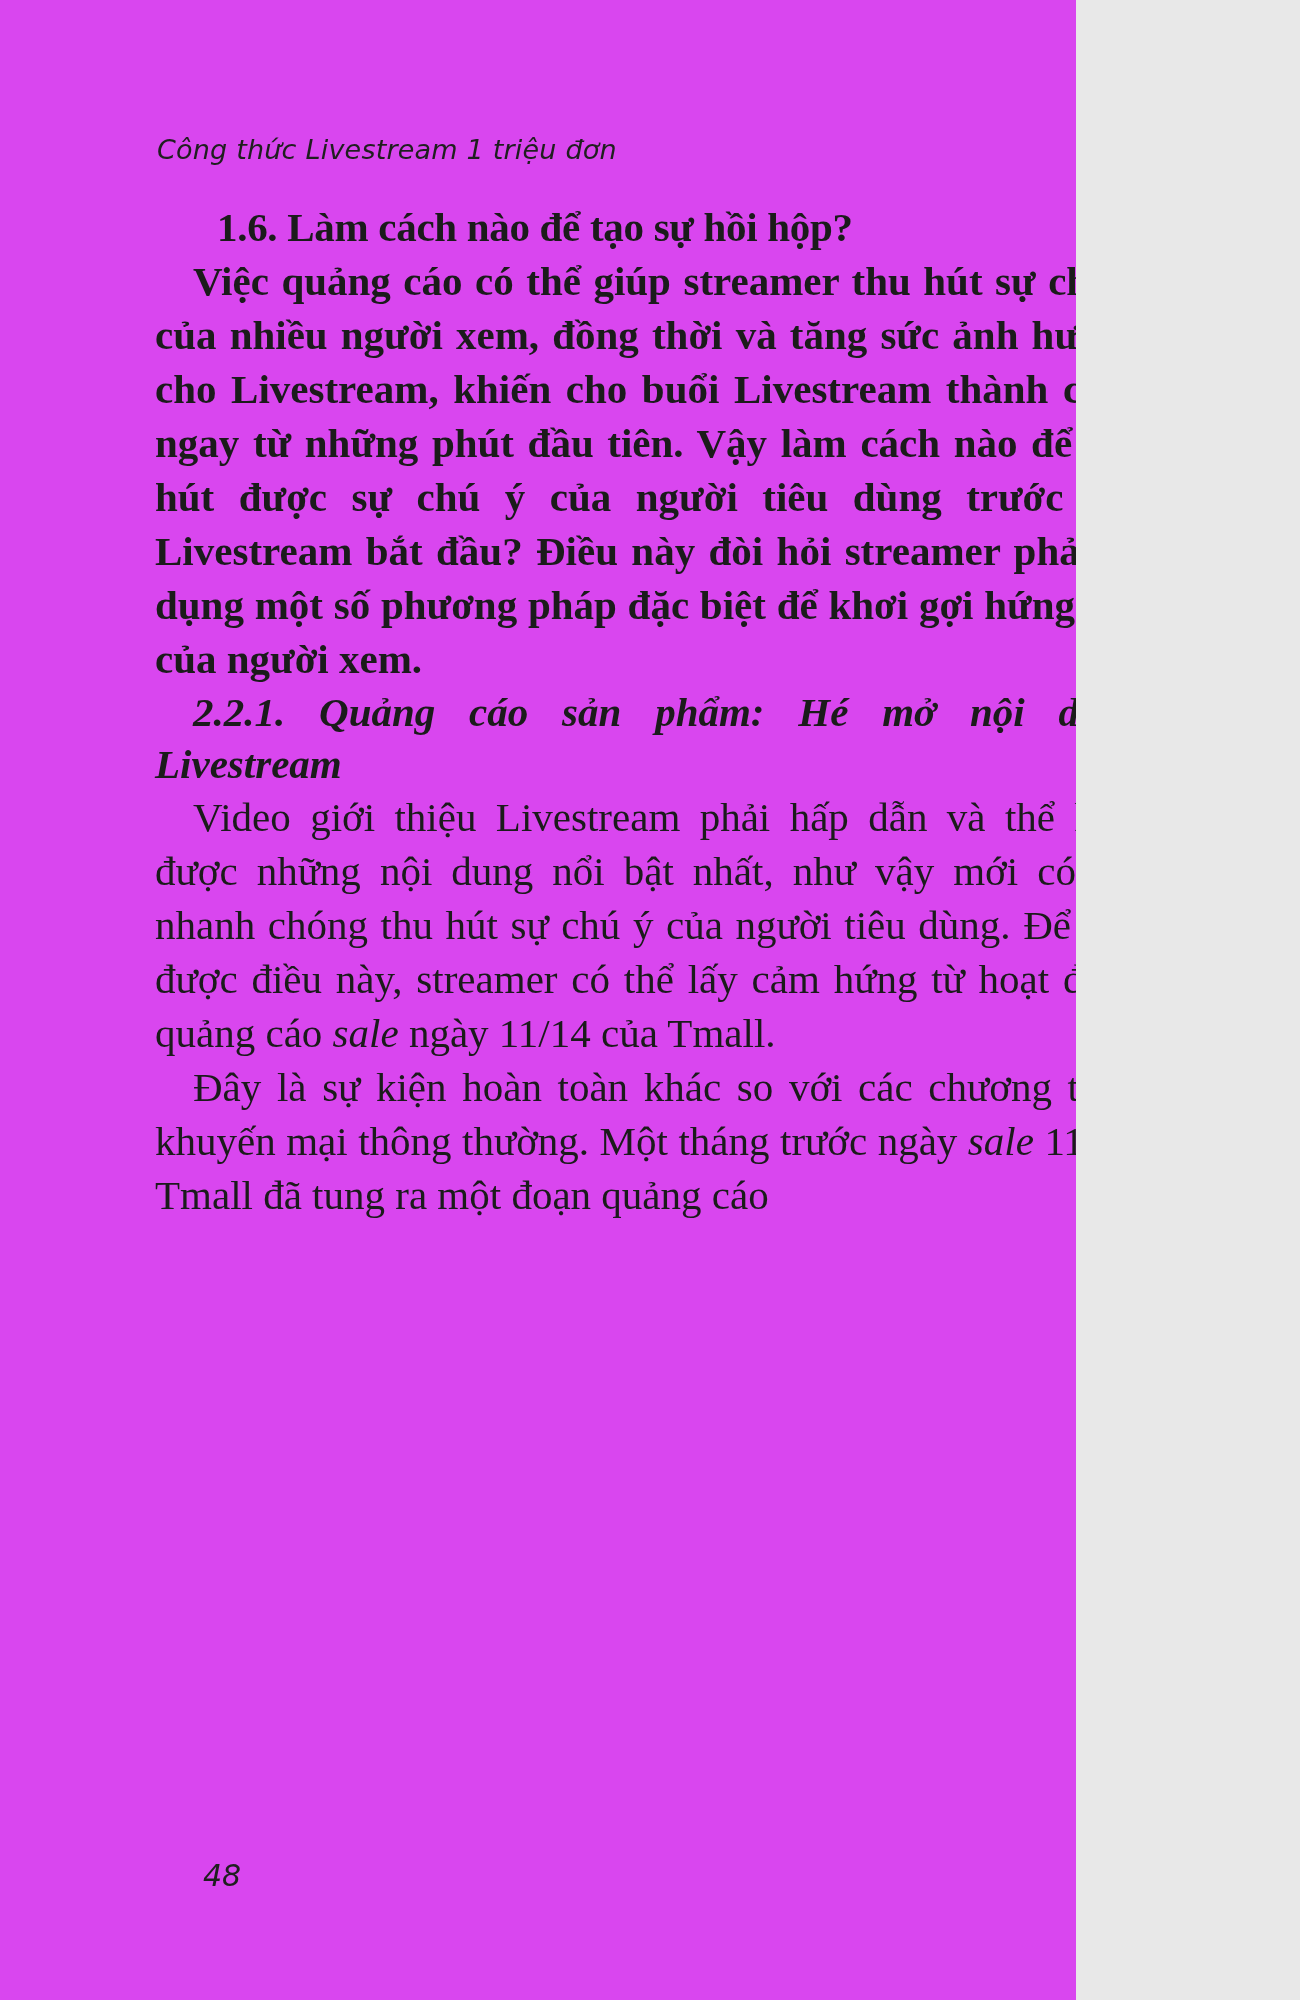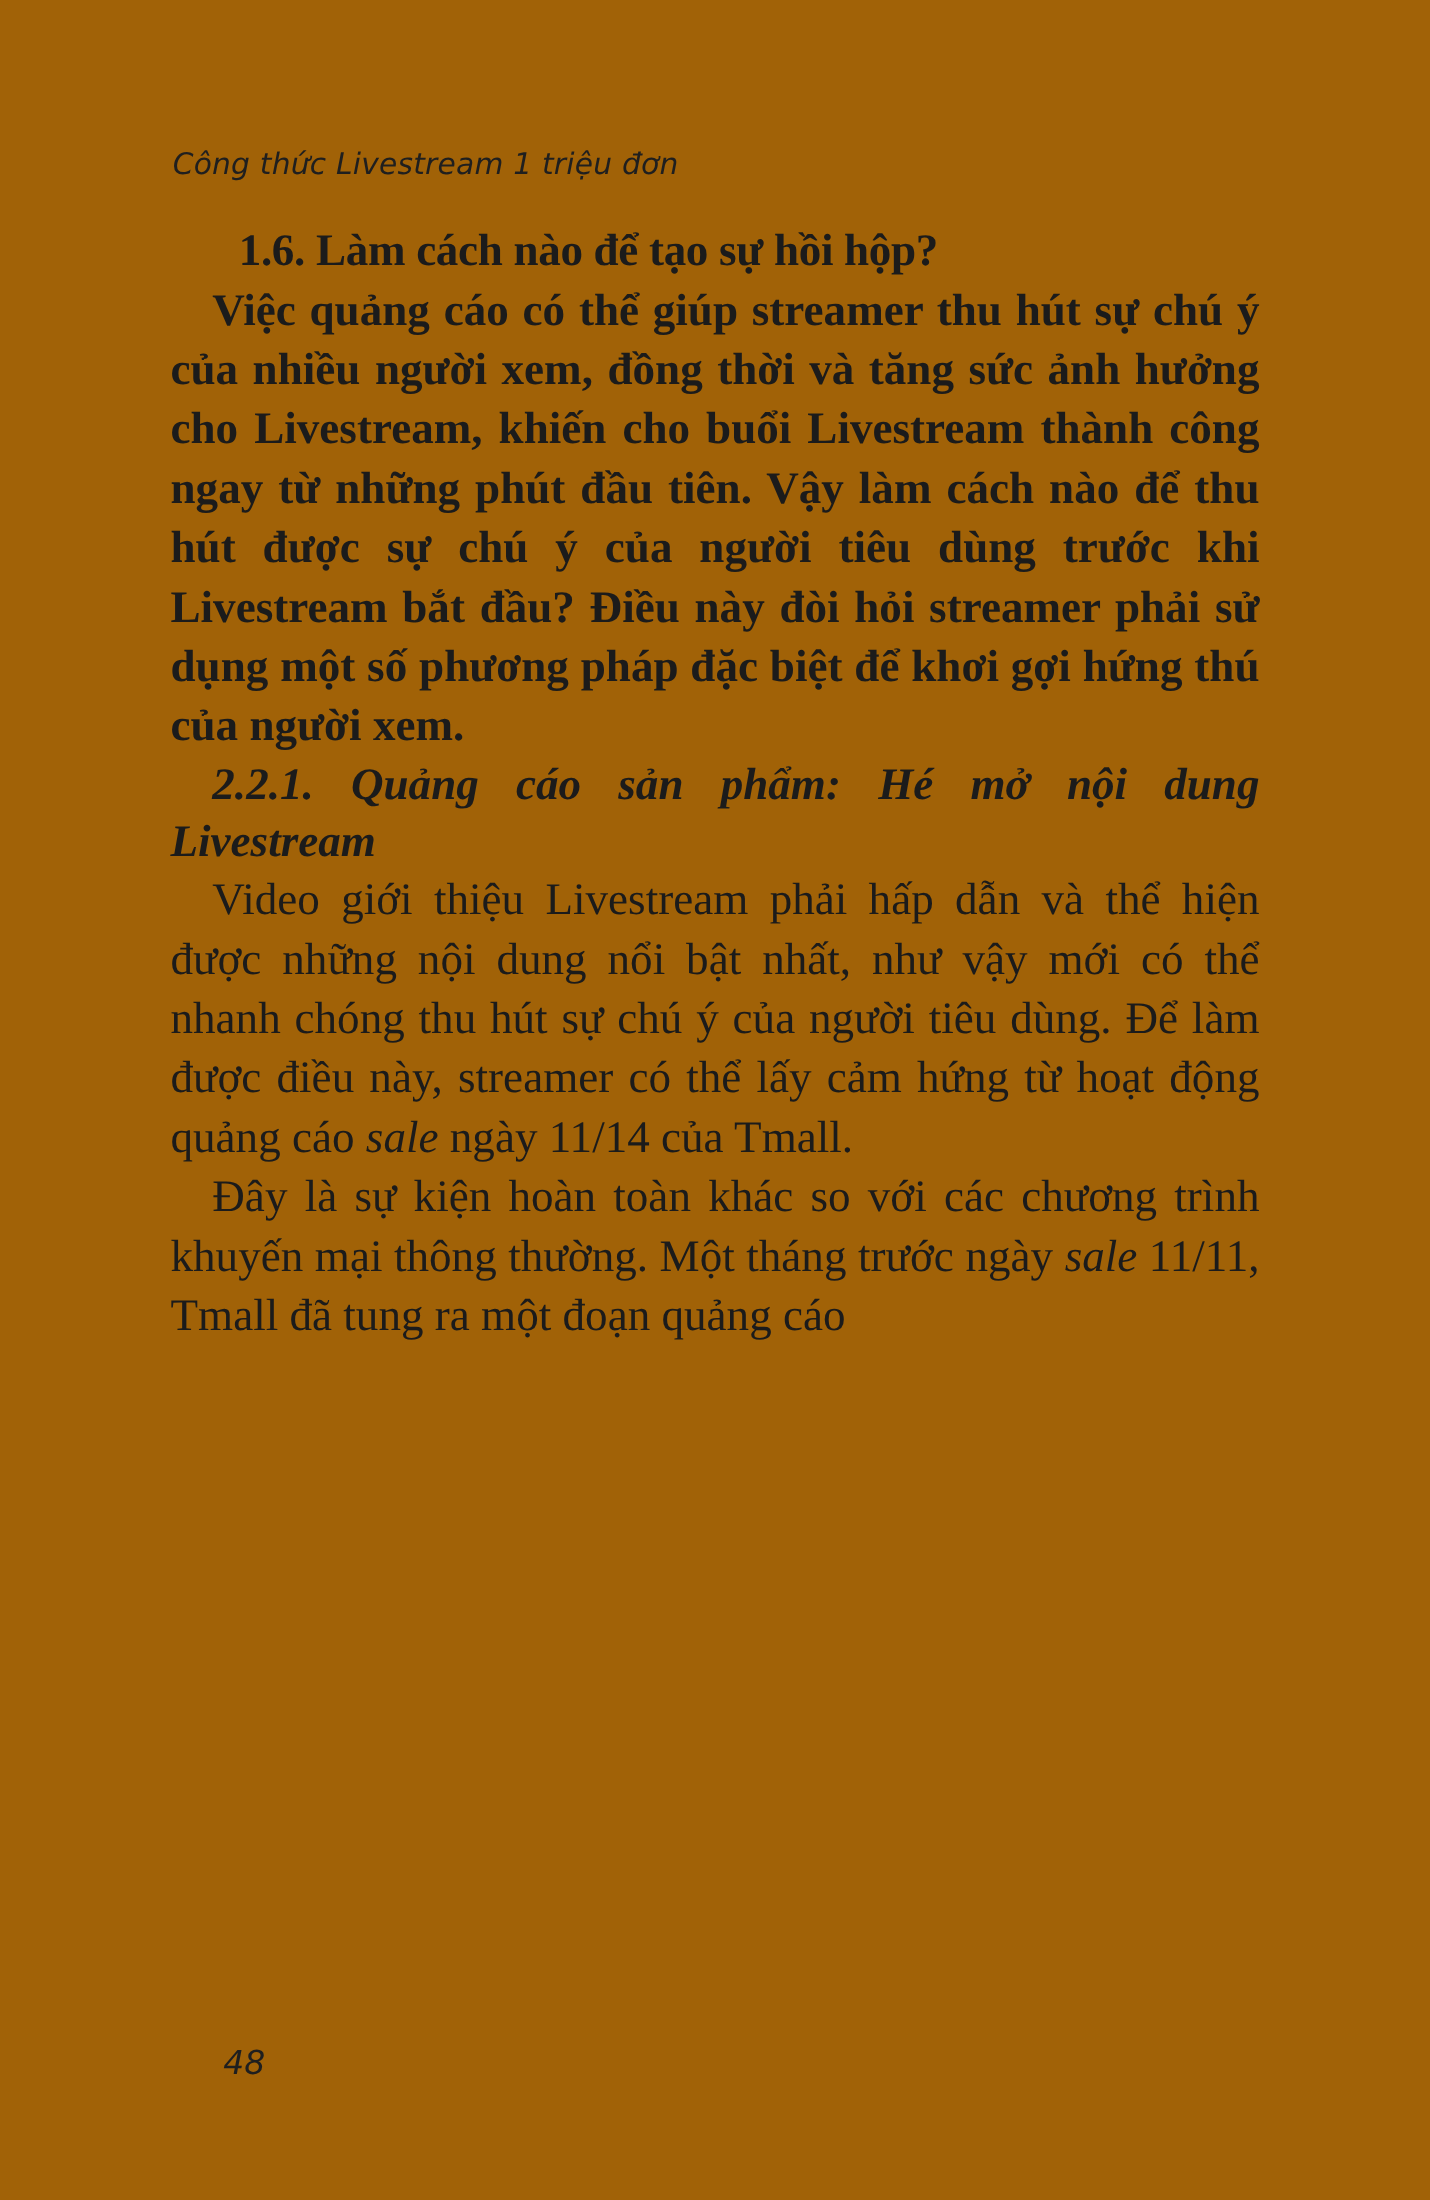--- a/index.html
+++ b/index.html
@@ -2,23 +2,23 @@
 <html><head>
 <meta charset="utf-8">
 <style>
   html, body {
     margin: 0;
     padding: 0;
     background: #e8e8e8;
   }
   .page {
     position: relative;
-    width: 1300px;
+    width: 1076px;
     height: 2000px;
-    background: #a16207;
+    background: #d946ef;
     color: #1b1b1b;
     font-family: "Liberation Serif", serif;
     overflow: hidden;
   }
   .running-header {
     position: absolute;
     left: 157px;
     top: 134px;
     font-family: "DejaVu Sans", sans-serif;
     font-style: italic;

